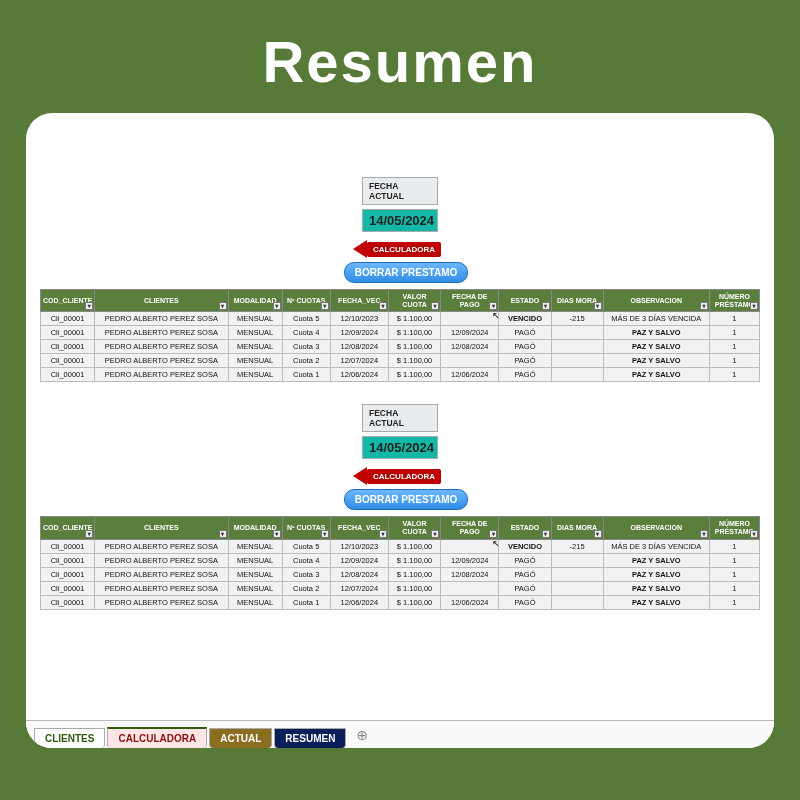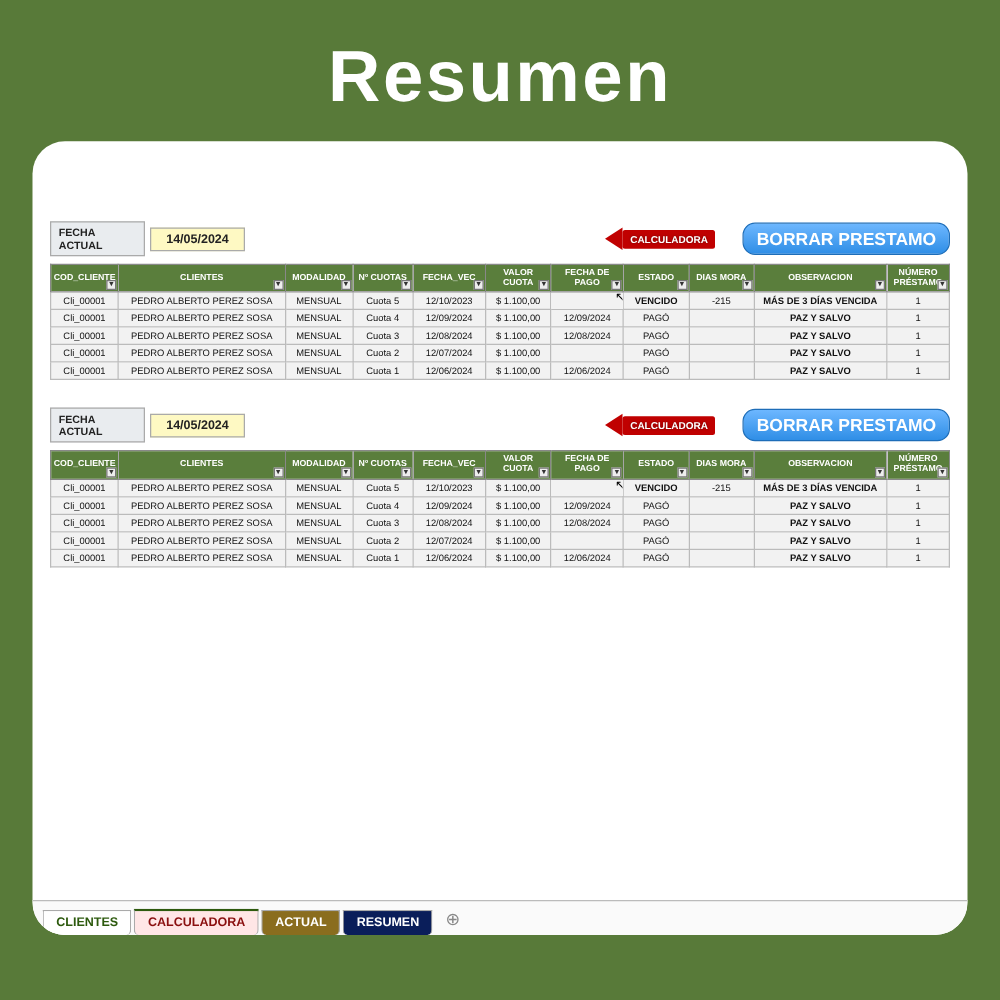--- a/index.html
+++ b/index.html
@@ -30,35 +30,36 @@
     overflow: hidden;
   }
   .block { margin-bottom: 22px; }
 
   
   .toprow {
     display: flex;
     align-items: center;
     gap: 4px;
     margin-bottom: 6px;
+    flex-direction: column;
   }
   .fecha-label {
     font-size: 8.5px;
     font-weight: 700;
     color: #222;
     background: #e9ecef;
     border: 1px solid #aaa;
     padding: 3px 6px;
     width: 76px;
   }
   .fecha-value {
-    font-size: 10px;
+    font-size: 13px;
     font-weight: 700;
     color: #222;
-    background: #fef9c3;
+    background: #14b8a6;
     border: 1px solid #aaa;
     padding: 3px 6px;
     width: 76px;
     text-align: center;
   }
   .spacer { flex: 1; }
   .arrow-wrap { display: flex; align-items: center; margin-right: 6px; }
   .arrow-head {
     width: 0; height: 0;
     border-top: 9px solid transparent;
@@ -70,21 +71,21 @@
     color: #fff;
     font-size: 8px;
     font-weight: 700;
     padding: 3px 6px;
     border-radius: 2px;
     text-shadow: 0 0 2px #600;
   }
   .btn-borrar {
     background: linear-gradient(#6db7ff,#2f8ee6);
     color: #fff;
-    font-size: 14px;
+    font-size: 10px;
     font-weight: 700;
     padding: 4px 10px;
     border-radius: 10px;
     border: 1px solid #1d6db8;
     cursor: pointer;
     margin-left: 12px;
     white-space: nowrap;
   }
 
   
@@ -133,21 +134,21 @@
   td.pago-overlay .cursor {
     position: absolute;
     right: -2px; top: -2px;
     font-size: 10px;
     color: #000;
     pointer-events: none;
   }
   td.estado-vencido { background: #ff5a5a; font-weight: 700; color: #000; }
   td.estado-pago   { background: #47ff47; font-weight: 400; color: #000; }
   td.mora-neg { color: #a00; font-weight: 400; background: #fff; }
-  td.obs-red   { background: #ffc7c7; color: #a00; font-weight: 700; font-size: 6.5px; }
+  td.obs-red   { background: #ffc7c7; color: #a00; font-weight: 400; font-size: 6.5px; }
   td.obs-green { background: #c7f5d1; color: #0a5; font-weight: 700; }
 
   
   .tabbar {
     position: absolute;
     left: 0; right: 0; bottom: 0;
     height: 28px;
     border-top: 1px solid #bbb;
     background: #fafafa;
     display: flex;

